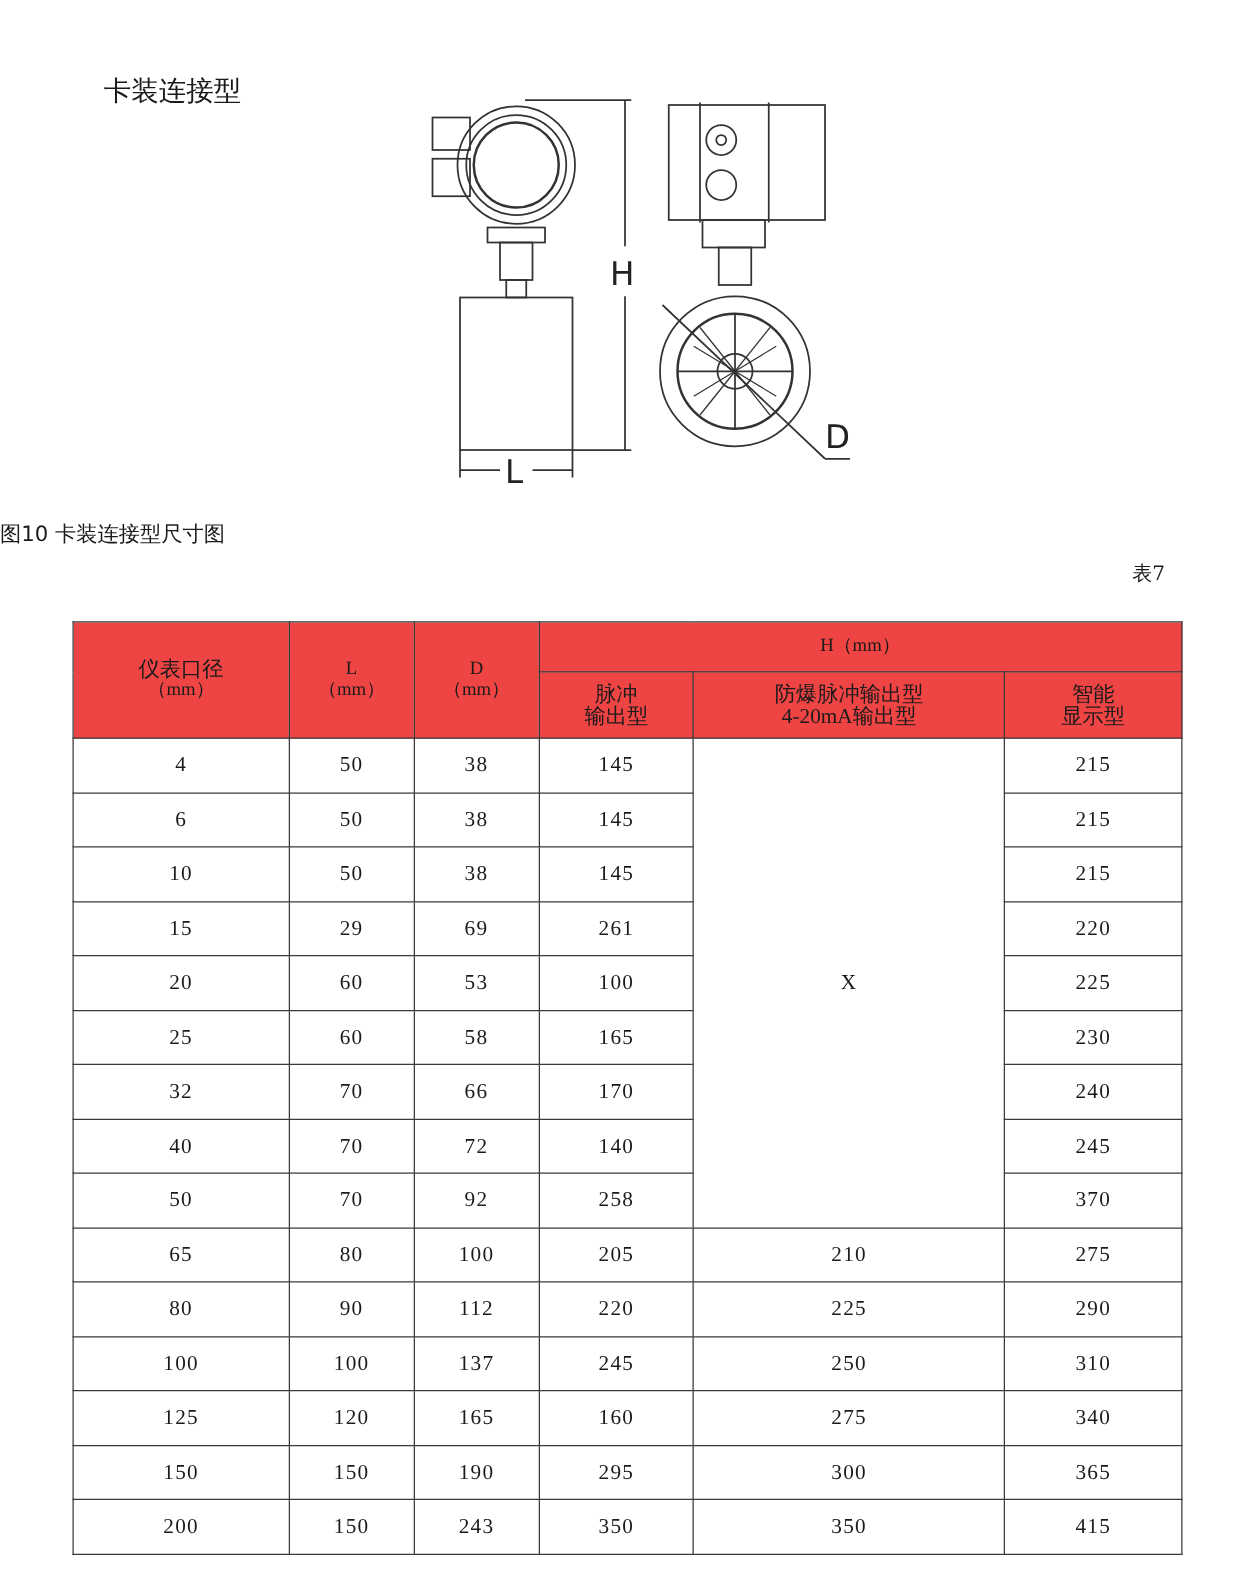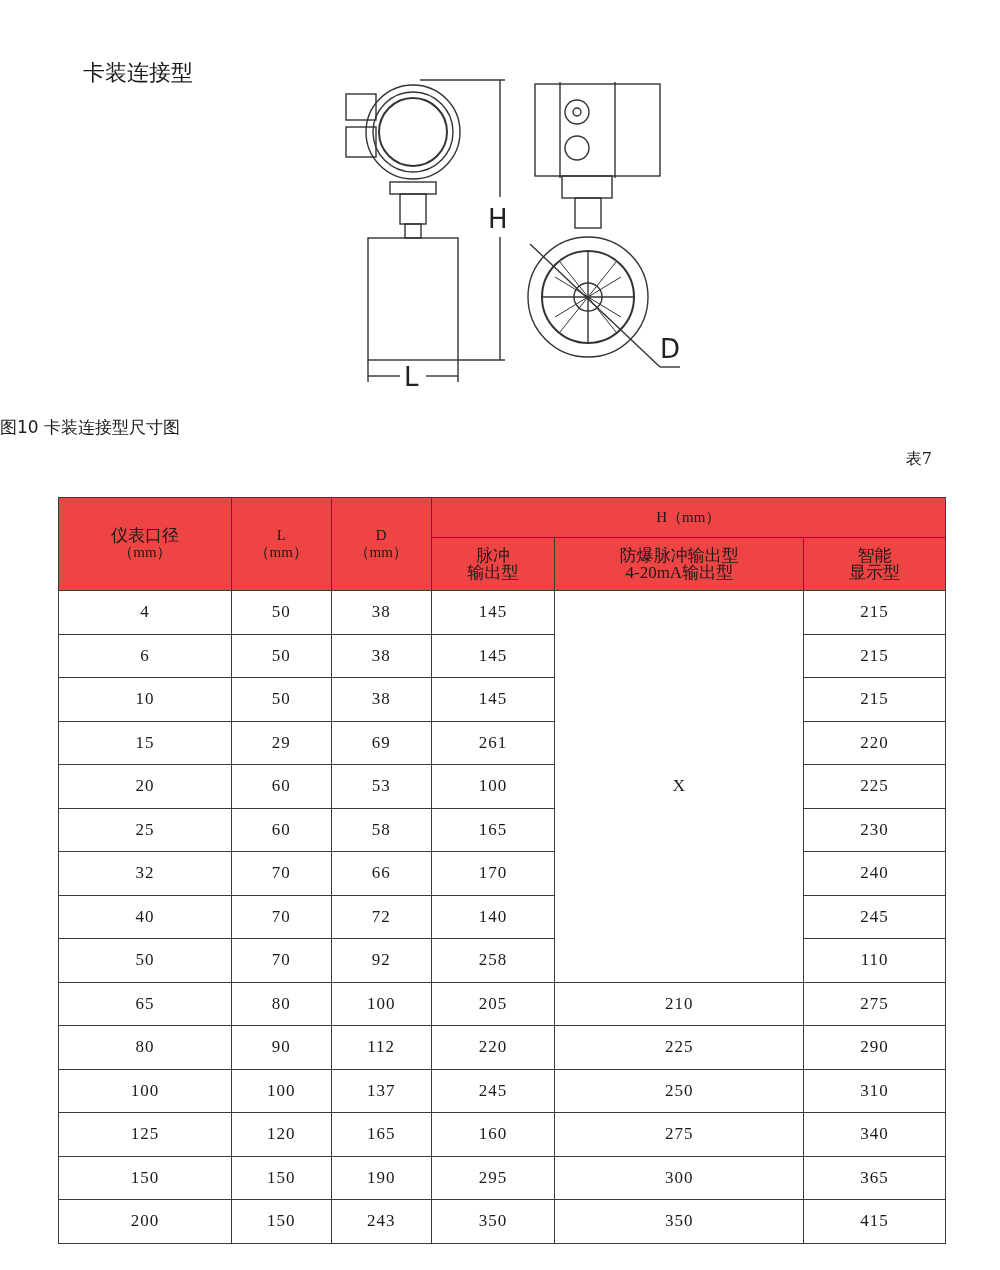--- a/index.html
+++ b/index.html
@@ -181,21 +181,21 @@
         <td>70</td>
         <td>72</td>
         <td>140</td>
         <td>245</td>
       </tr>
       <tr>
         <td>50</td>
         <td>70</td>
         <td>92</td>
         <td>258</td>
-        <td>110</td>
+        <td>370</td>
       </tr>
       <tr>
         <td>65</td>
         <td>80</td>
         <td>100</td>
         <td>205</td>
         <td>210</td>
         <td>275</td>
       </tr>
       <tr>

